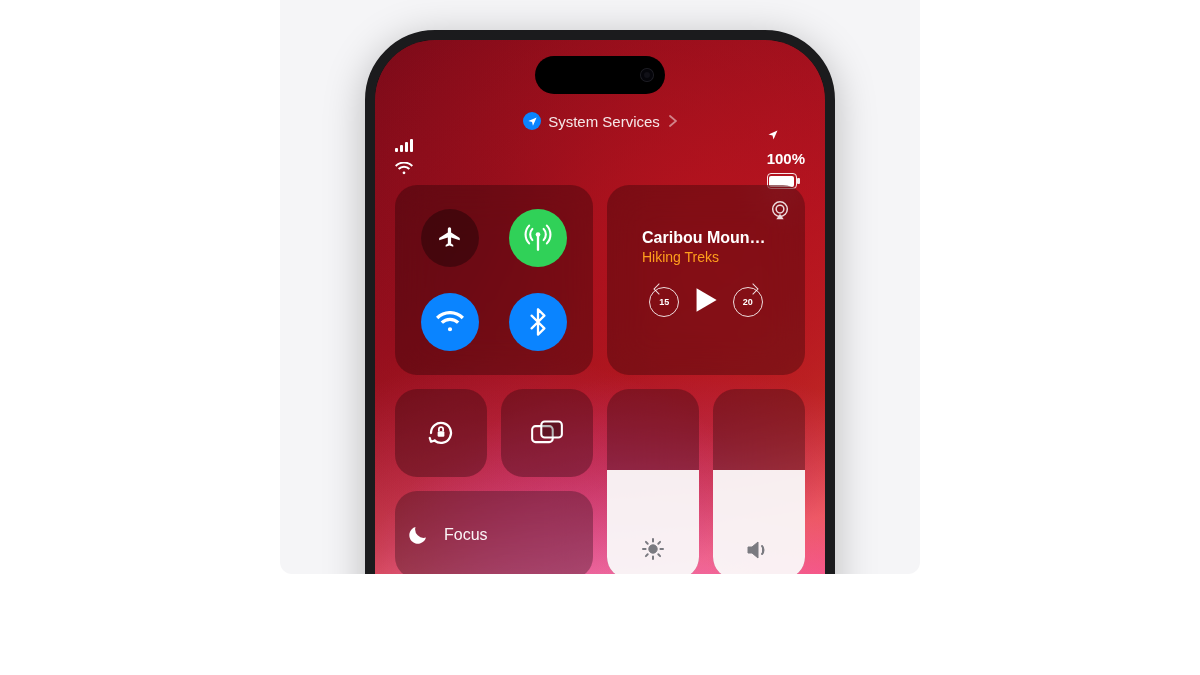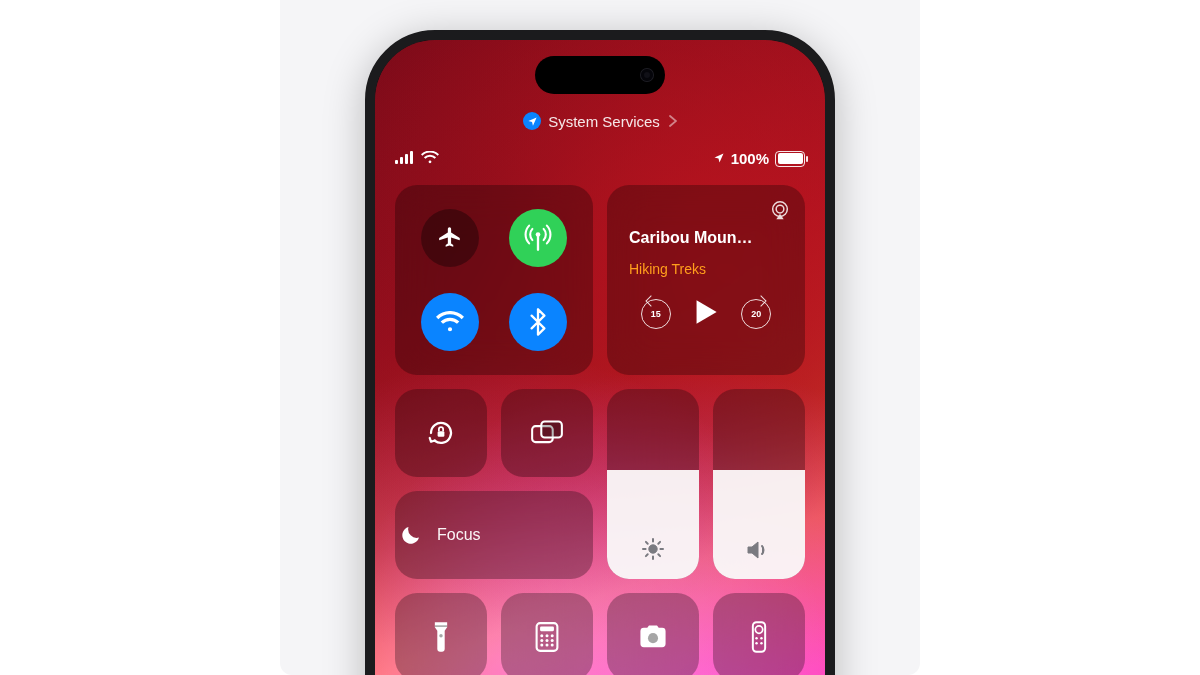--- a/index.html
+++ b/index.html
@@ -1,17 +1,17 @@
 <!DOCTYPE html>
 <html><head>
 <meta charset="utf-8">
 <style>
   html,body{margin:0;padding:0;width:1200px;height:675px;background:#fff;font-family:-apple-system,"SF Pro Text","Helvetica Neue",Arial,sans-serif;overflow:hidden;}
   .outer{width:1200px;height:675px;display:flex;align-items:flex-start;justify-content:center;}
-  .panel{width:640px;height:675px;background:#f5f5f7;border-radius:0 0 12px 12px;margin-top:0;display:flex;justify-content:center;overflow:hidden;}
+  .panel{width:640px;height:574px;background:#f5f5f7;border-radius:0 0 12px 12px;margin-top:0;display:flex;justify-content:center;overflow:hidden;}
   
   .phone{
     position:relative;
     width:450px;
     height:900px;
     margin-top:30px;
     border:10px solid #1b1b1d;
     border-radius:70px;
     background:#000;
     box-shadow:0 8px 40px rgba(0,0,0,.25), inset 0 0 0 2px #2d2d30;
@@ -38,42 +38,42 @@
   .screen::before{content:"";position:absolute;inset:0;backdrop-filter:none;}
   .content{position:absolute;inset:0;padding:0 20px;}
   
   .loc-row{position:absolute;top:72px;left:0;right:0;text-align:center;font-size:15px;color:rgba(255,255,255,.9);}
   .loc-row .locbadge{display:inline-flex;align-items:center;gap:7px;}
   .loc-row .circle{width:18px;height:18px;border-radius:50%;background:#0a84ff;display:inline-flex;align-items:center;justify-content:center;}
   .loc-row svg{display:block;}
   .chev{opacity:.6;margin-left:2px;}
   
   .status{position:absolute;top:108px;left:20px;right:20px;height:20px;display:flex;justify-content:space-between;align-items:center;font-size:15px;font-weight:600;}
-  .status .left,.status .right{display:flex;align-items:flex-end;gap:6px;}
+  .status .left,.status .right{display:flex;align-items:flex-start;gap:6px;flex-direction:column;}
   .battery{position:relative;width:28px;height:14px;border:1.5px solid rgba(255,255,255,.9);border-radius:4px;display:inline-block;}
   .battery::after{content:"";position:absolute;right:-4px;top:4px;width:2.5px;height:6px;background:rgba(255,255,255,.9);border-radius:1px;}
   .battery .fill{position:absolute;inset:1.5px;background:#fff;border-radius:2px;}
   
   .grid{position:absolute;top:145px;left:20px;right:20px;display:grid;grid-template-columns:repeat(4,1fr);grid-auto-rows:88px;gap:14px;}
   .tile{background:rgba(0,0,0,.28);border-radius:22px;position:relative;display:flex;align-items:center;justify-content:center;backdrop-filter:blur(20px);}
   .tile svg{display:block;}
   .conn{grid-column:1/3;grid-row:1/3;display:grid;grid-template-columns:1fr 1fr;grid-template-rows:1fr 1fr;gap:10px;padding:16px;align-items:center;justify-items:center;}
   .ctl{width:58px;height:58px;border-radius:50%;display:flex;align-items:center;justify-content:center;background:rgba(0,0,0,.35);}
   .ctl.on-green{background:#30d158;}
   .ctl.on-blue{background:#0a84ff;}
-  .media{grid-column:3/5;grid-row:1/3;flex-direction:column;align-items:stretch;justify-content:flex-start;padding:16px 22px 14px;}
+  .media{grid-column:3/5;grid-row:1/3;flex-direction:column;align-items:stretch;justify-content:flex-start;padding:16px 35px 14px;}
   .media .airplay{position:absolute;top:14px;right:14px;opacity:.85;}
   .media .title{font-size:16px;font-weight:600;white-space:nowrap;overflow:hidden;text-overflow:ellipsis;}
-  .media .sub{font-size:14px;color:#ff9f1c;margin-top:14px;}
+  .media .sub{font-size:14px;color:#ff9f1c;margin-top:2px;}
   .media .mrow{margin-top:22px;display:flex;align-items:flex-start;justify-content:space-around;}
   .skip{width:28px;height:28px;border:1.5px solid rgba(255,255,255,.85);border-radius:50%;display:flex;align-items:center;justify-content:center;font-size:9px;font-weight:600;position:relative;}
   .skip::before{content:"";position:absolute;top:-3px;width:7px;height:7px;border-top:1.5px solid rgba(255,255,255,.85);border-right:1.5px solid rgba(255,255,255,.85);}
   .skip.back::before{left:5px;transform:rotate(-135deg);}
   .skip.fwd::before{right:5px;transform:rotate(45deg);}
-  .focus{grid-column:1/3;grid-row:4;justify-content:flex-start;padding-left:4px;gap:14px;}
+  .focus{grid-column:1/3;grid-row:4;justify-content:flex-start;padding-left:11px;gap:14px;}
   .focus .lbl{font-size:16px;font-weight:500;color:rgba(255,255,255,.95);}
   .slider{grid-row:3/5;overflow:hidden;padding:0;display:block;}
   .slider .fill{position:absolute;left:0;right:0;bottom:0;background:rgba(255,255,255,.92);display:flex;align-items:flex-end;justify-content:center;padding-bottom:18px;}
   .slider .fill svg *{stroke:#7a7a80;fill:#7a7a80;}
   .bright{grid-column:3;}
   .vol{grid-column:4;}
 </style>
 </head>
 <body>
 

